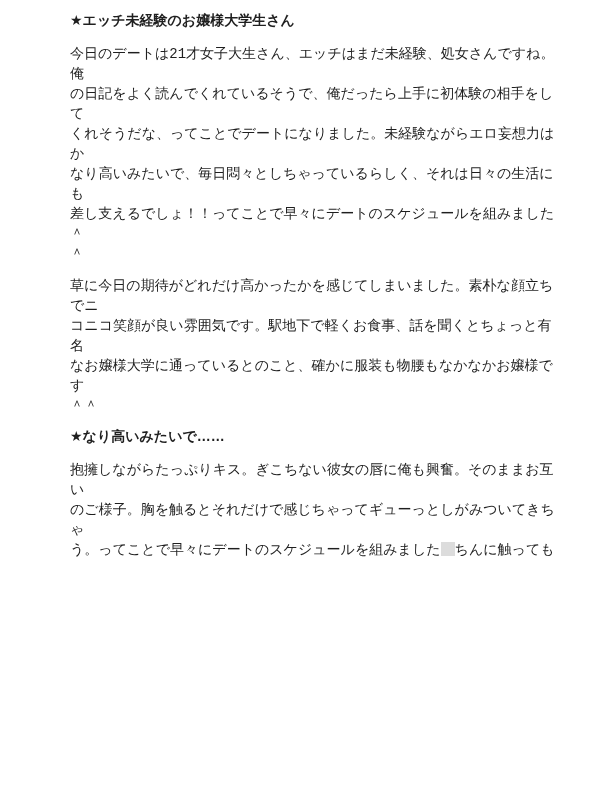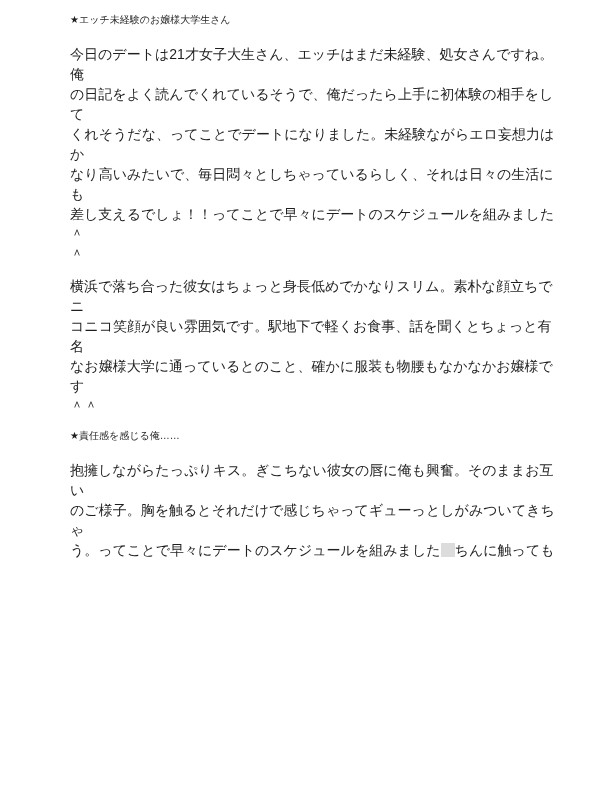--- a/index.html
+++ b/index.html
@@ -13,30 +13,31 @@
     background: #ffffff;
     color: #1f1f1f;
     font-family: "Liberation Sans", "DejaVu Sans", sans-serif;
   }
   .doc {
     padding: 10px 38px 0 70px;
     font-size: 14px;
     line-height: 20px;
   }
   .h1, .h2 {
-    font-size: 10px;
+    font-size: 14px;
     line-height: 20px;
-    font-weight: normal;
+    font-weight: bold;
     margin: 0 0 14px 0;
   }
   .h2 {
     margin: 10px 0 14px 0;
   }
   .para {
     margin: 0 0 12px 0;
+    font-family: Liberation Mono, monospace;
   }
   .para.no-gap {
     margin-bottom: 0;
   }
   .lines {
     display: block;
     white-space: pre-line;
   }
   .mixline {
     display: block;
@@ -60,28 +61,28 @@
   <div class="para">
     <span class="lines">今日のデートは21才女子大生さん、エッチはまだ未経験、処女さんですね。俺
 の日記をよく読んでくれているそうで、俺だったら上手に初体験の相手をして
 くれそうだな、ってことでデートになりました。未経験ながらエロ妄想力はか
 なり高いみたいで、毎日悶々としちゃっているらしく、それは日々の生活にも
 差し支えるでしょ！！ってことで早々にデートのスケジュールを組みました＾
 ＾</span>
   </div>
 
   <div class="para no-gap">
-    <span class="lines">横浜で落ち合った彼女はちょっと身長低めでかなりスリム。素朴な顔立ちでニ
+    <span class="lines">草に今日の期待がどれだけ高かったかを感じてしまいました。素朴な顔立ちでニ
 コニコ笑顔が良い雰囲気です。駅地下で軽くお食事、話を聞くとちょっと有名
 なお嬢様大学に通っているとのこと、確かに服装も物腰もなかなかお嬢様です
 ＾＾</span>
   </div>
 
 
-  <h2 class="h2">★責任感を感じる俺……</h2>
+  <h2 class="h2">★なり高いみたいで……</h2>
 
   <div class="para">
     <span class="lines">抱擁しながらたっぷりキス。ぎこちない彼女の唇に俺も興奮。そのままお互い
 のご様子。胸を触るとそれだけで感じちゃってギューっとしがみついてきちゃ</span>
     <span class="mixline"><span>う。ってことで早々にデートのスケジュールを組みました</span><span class="censor-box"></span><span>ちんに触っても</span></span>
 
   </div>
 
 </article>
 

